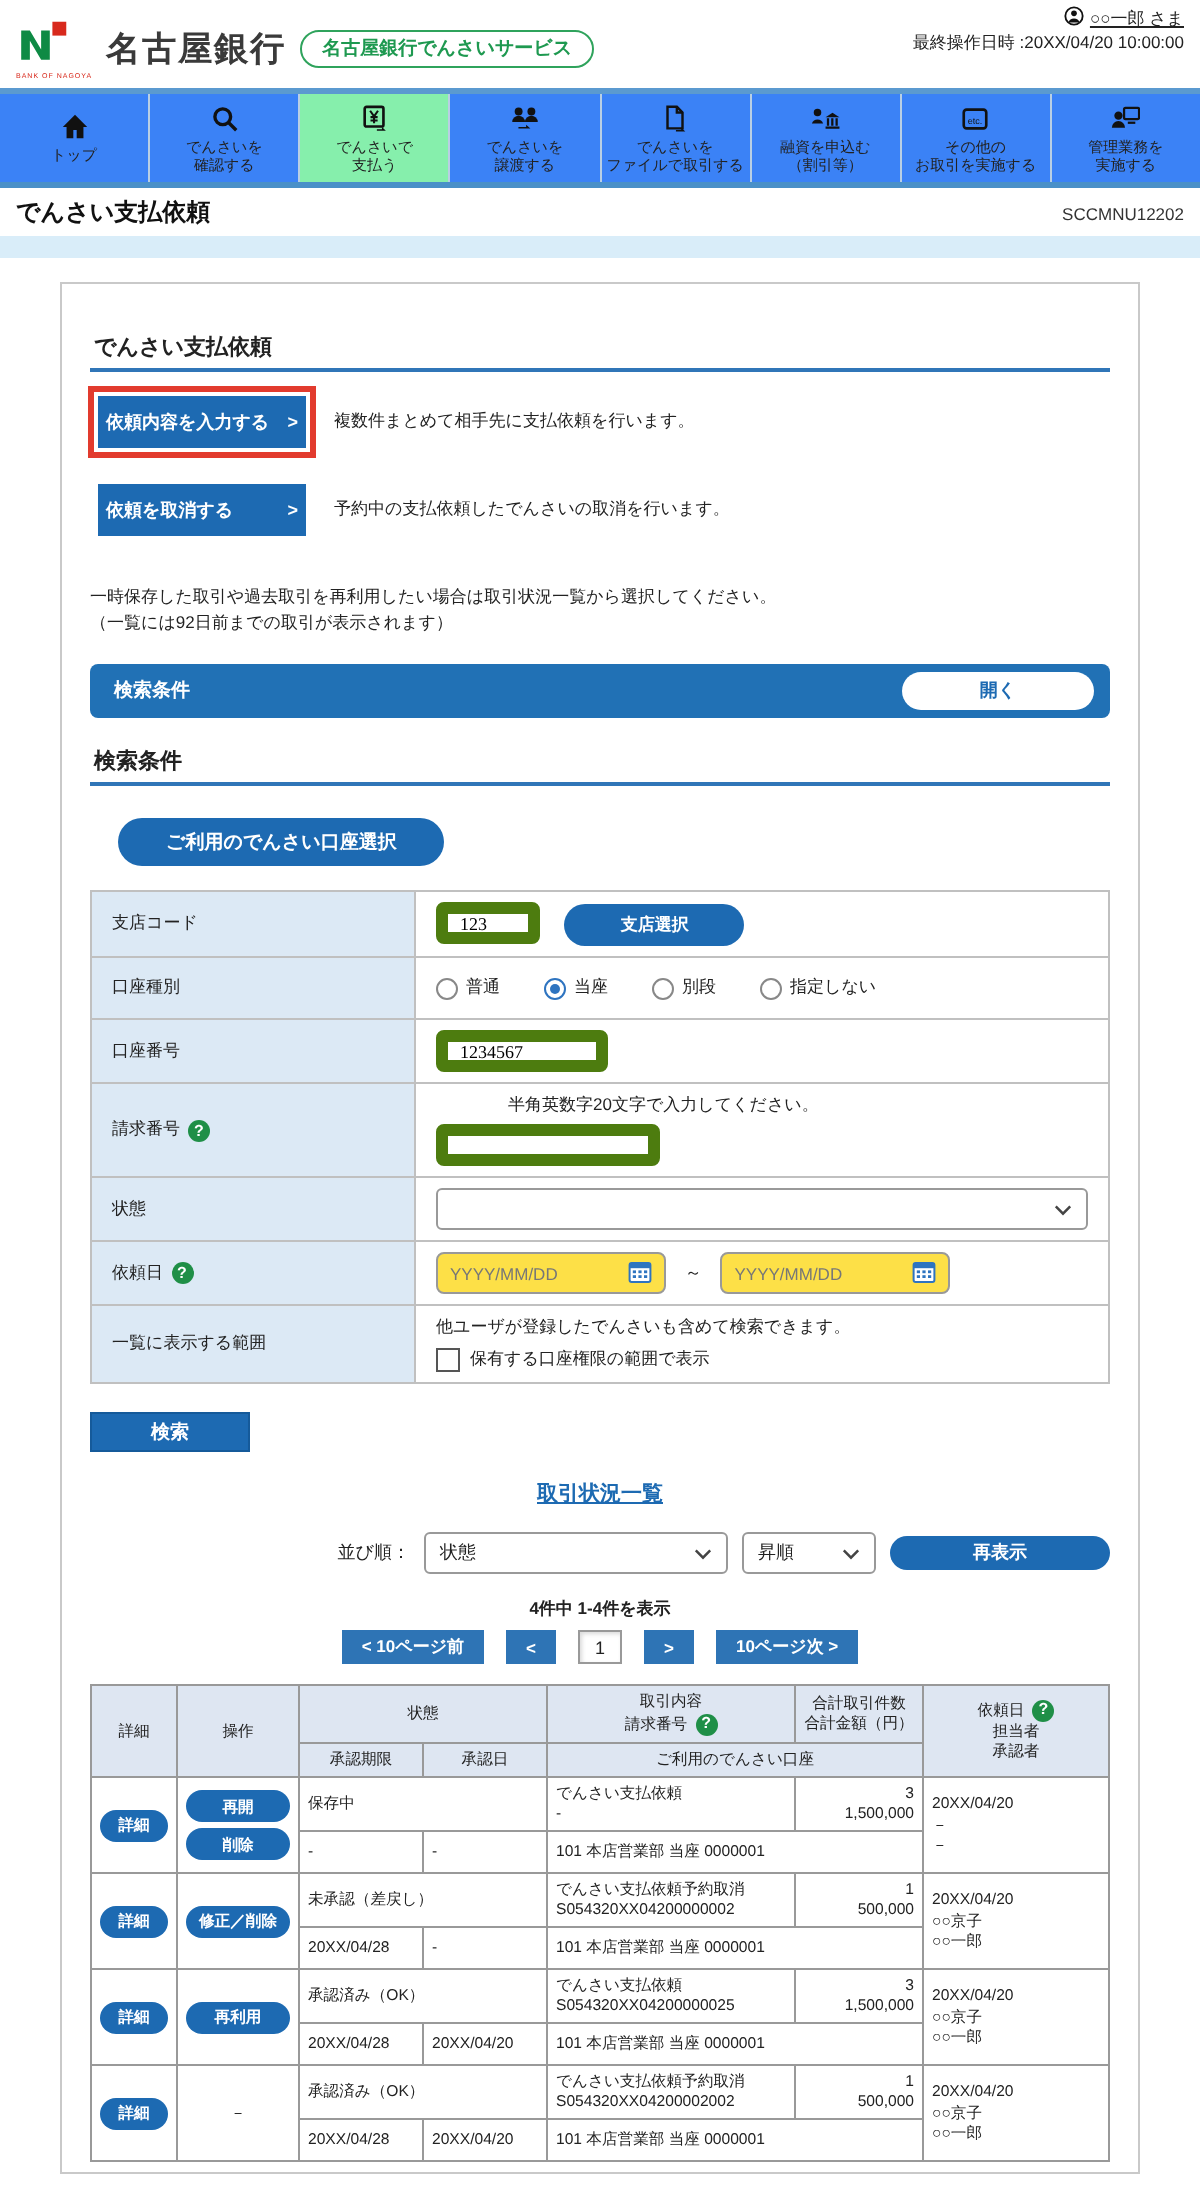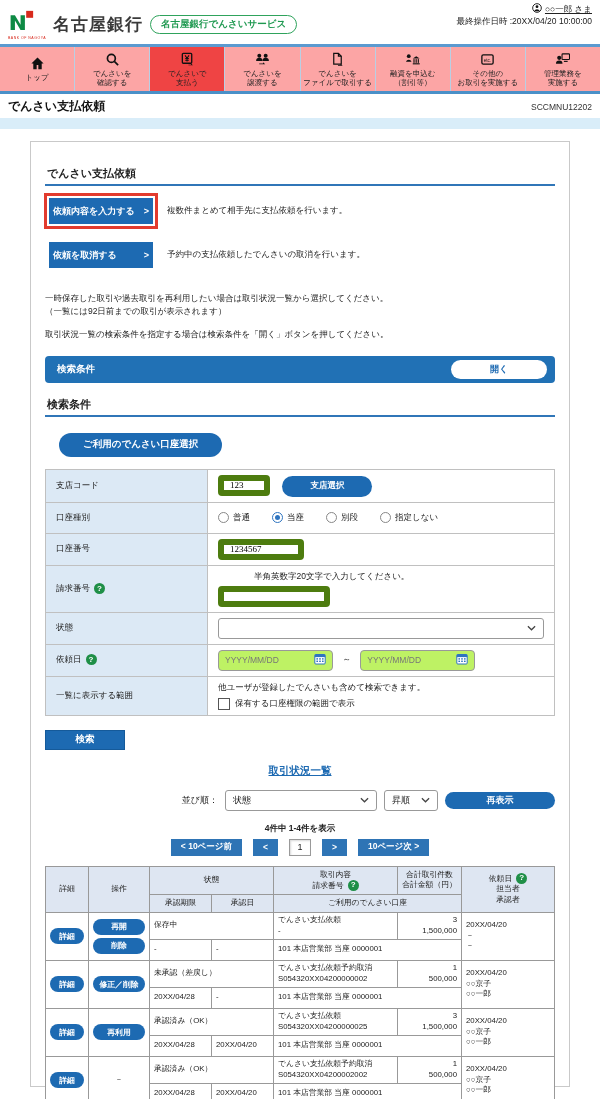--- a/index.html
+++ b/index.html
@@ -18,23 +18,23 @@
   .user-line .uname { text-decoration:underline; }
   .top-buttons { display:flex; gap:4px; justify-content:flex-end; margin-top:3px; }
   .tb-btn { display:flex; align-items:center; gap:3px; height:16px; border-radius:9px; font-size:8.5px; font-weight:bold; padding:0 9px; cursor:pointer;margin-top:29px; }
   .btn-guide { background:#fff; border:1.5px solid #555; color:#222; }
   .btn-back  { background:#2e74c0; border:1.5px solid #2e74c0; color:#fff; }
   .btn-logout{ background:#f8d94c; border:1.5px solid #e7c52f; color:#333; }
   .header-rule { height:3px; background:#5b9ad0; }
 
   
   .main-nav { display:flex; height:47px; border-bottom:3px solid #4a90c8; }
-  .nav-tab { flex:1; display:flex; flex-direction:column; align-items:center; justify-content:center; gap:2px; border-right:1px solid #b9cfe4; font-size:7.5px; line-height:1.2; text-align:center; background:#fca5a5; cursor:pointer; }
+  .nav-tab { flex:1; display:flex; flex-direction:column; align-items:center; justify-content:center; gap:2px; border-right:1px solid #b9cfe4; font-size:7.5px; line-height:1.2; text-align:center; background:#3b82f6; cursor:pointer; }
   .nav-tab:last-child { border-right:none; }
-  .nav-tab.selected { background:#ef4444;align-items:center; }
+  .nav-tab.selected { background:#86efac;align-items:center; }
   .nav-tab .nicon { height:15px; display:flex; align-items:flex-end; }
 
   
   .titlebar { display:flex; justify-content:space-between; align-items:center; padding:4px 8px 3px 8px; }
   .page-title { font-size:12px; font-weight:bold; color:#111; }
   .screen-id { font-size:8.5px; color:#333; }
   .blue-strip { height:11px; background:#d9edf9; }
 
   
   .panel { margin:12px 30px 0 30px; border:1px solid #c9c9c9; padding:12px 8px 14px 8px; height:946px; }
@@ -60,33 +60,33 @@
   .w48{width:52px;} .w72{width:86px;} .w112{width:112px;}
   .pill-btn { background:#1d6ab2; color:#fff; border:none; border-radius:11px; height:21px; padding:0 28px; font-size:8.5px; font-weight:bold; margin-left:10px; cursor:pointer; }
   .radio-group { display:flex; gap:22px; align-items:center; }
   .radio-item { display:flex; align-items:center; gap:4px; cursor:pointer; }
   .radio { width:11px; height:11px; border-radius:50%; border:1px solid #888; background:#fff; position:relative; flex:none; }
   .radio.on { border-color:#2e74c0; }
   .radio.on::after { content:""; position:absolute; left:2px; top:2px; width:5px; height:5px; border-radius:50%; background:#2e74c0; }
   .hint { margin-bottom:3px;margin-left:36px; }
   .fake-select { border:1px solid #999; border-radius:3px; height:21px; background:#fff; display:flex; align-items:center; justify-content:space-between; padding:0 7px; cursor:pointer; }
   .fs-full { width:100%; }
-  .datebox { display:inline-flex; align-items:center; justify-content:space-between; border:1px solid #999; border-radius:4px; height:21px; width:115px; padding:0 6px; background:#bef264; cursor:pointer; vertical-align:middle; }
+  .datebox { display:inline-flex; align-items:center; justify-content:space-between; border:1px solid #999; border-radius:4px; height:21px; width:115px; padding:0 6px; background:#fde047; cursor:pointer; vertical-align:middle; }
   .datebox .ph { color:#777; font-size:8.5px; }
   .tilde { margin:0 7px; }
   .chk-row { display:flex; align-items:center; gap:5px; margin-top:4px; cursor:pointer; }
   .checkbox { width:12px; height:12px; border:1.5px solid #555; background:#fff; flex:none; }
   .help-icon { display:inline-flex; align-items:center; justify-content:center; width:11px; height:11px; border-radius:50%; background:#1f8f47; color:#fff; font-size:8px; font-weight:bold; margin-left:4px; vertical-align:middle; }
   .help-icon::after { content:"?"; }
 
   .search-btn { margin:14px 6px; background:#1d6ab2; color:#fff; border:1px solid #155a9a; width:80px; height:20px; font-size:9.5px; font-weight:bold; cursor:pointer; display:block; }
 
   .list-title { text-align:center; color:#1d6ab2; font-weight:bold; font-size:10.5px; text-decoration:underline; margin:14px 0 12px 0; }
   .sort-row { display:flex; align-items:center; justify-content:flex-end; gap:7px; margin:0 6px 12px 6px; font-size:9px; }
-  .sel-key{width:152px;} .sel-order{width:54px;}
+  .sel-key{width:152px;} .sel-order{width:67px;}
   .refresh-btn { background:#1d6ab2; color:#fff; border:none; border-radius:11px; width:110px; height:17px; font-size:9px; font-weight:bold; cursor:pointer; }
   .count-line { text-align:center; font-size:8.5px; font-weight:bold; margin:2px 0 4px 0; }
   .pagination { display:flex; justify-content:center; align-items:center; gap:11px; margin:4px 0 10px 0; }
   .pg-btn { background:#2e74b5; color:#fff; font-size:8.5px; font-weight:bold; height:17px; display:flex; align-items:center; padding:0 10px; cursor:pointer; }
   .pg-page { background:#fff; border:1px solid #999; box-shadow:inset 1px 1px 2px rgba(0,0,0,.15); width:22px; height:17px; display:flex; align-items:center; justify-content:center; font-size:9px; }
 
   .data-table { width:calc(100% - 12px); margin:4px 6px 0 6px; border-collapse:collapse; font-size:7.8px; }
   .data-table th { background:#dee6f2; border:1px solid #999; font-weight:normal; padding:3px 2px; text-align:center; line-height:1.35; }
   .data-table td { border:1px solid #999; padding:2px 4px; vertical-align:middle; line-height:1.35; background:#fff; }
   td.c{text-align:center;} td.r{text-align:right;}
@@ -242,21 +242,20 @@
   <div class="action-row">
     <button class="action-btn">
       <span>依頼を取消する</span>
         <span class="arr"></span>
     </button>
     <span class="action-desc">予約中の支払依頼したでんさいの取消を行います。</span>
   </div>
 
   <div class="notes">
     <p><span>一時保存した取引や過去取引を再利用したい場合は取引状況一覧から選択してください。</span><br><span>（一覧には92日前までの取引が表示されます）</span></p>
-    <p><span>取引状況一覧の検索条件を指定する場合は検索条件を「開く」ボタンを押してください。</span></p>
   </div>
 
   <div class="search-toggle-bar">
     <span class="stb-label">検索条件</span>
     <button class="open-btn">開く</button>
   </div>
 
   <div class="section-heading">検索条件</div>
 
   <button class="account-select-btn">ご利用のでんさい口座選択</button>

